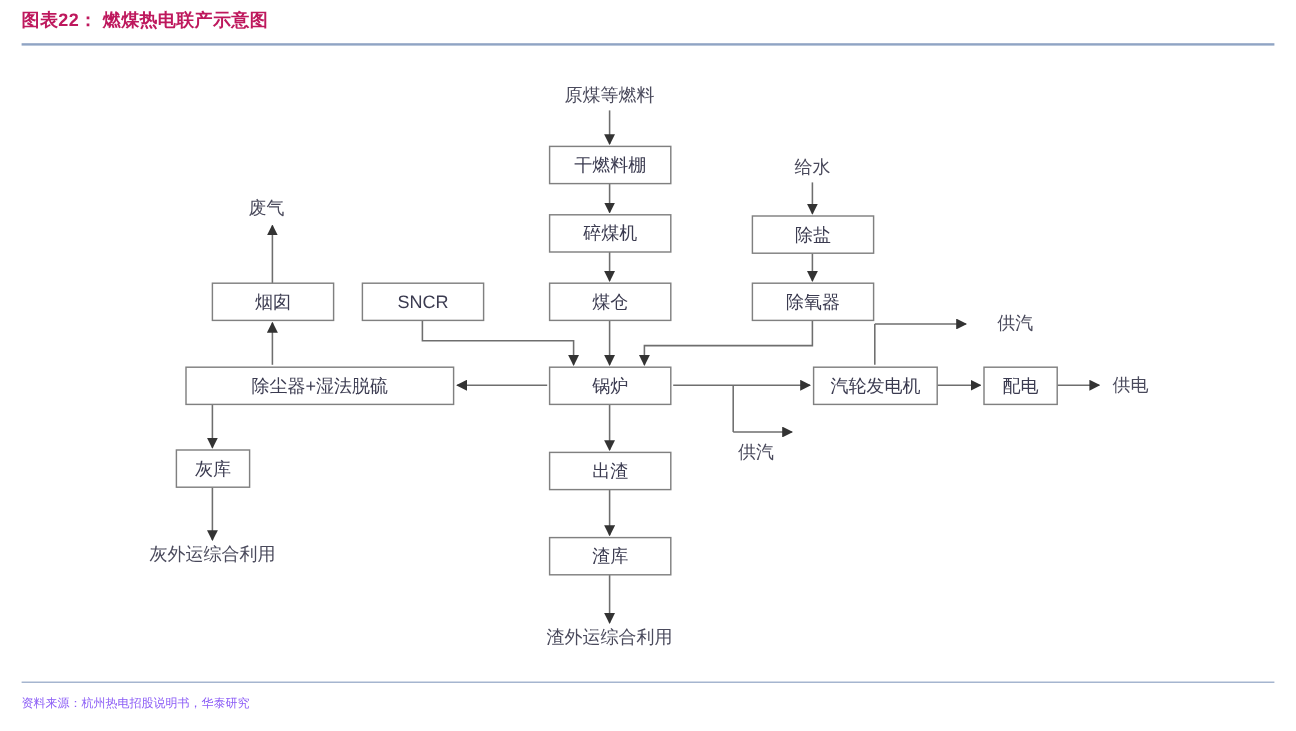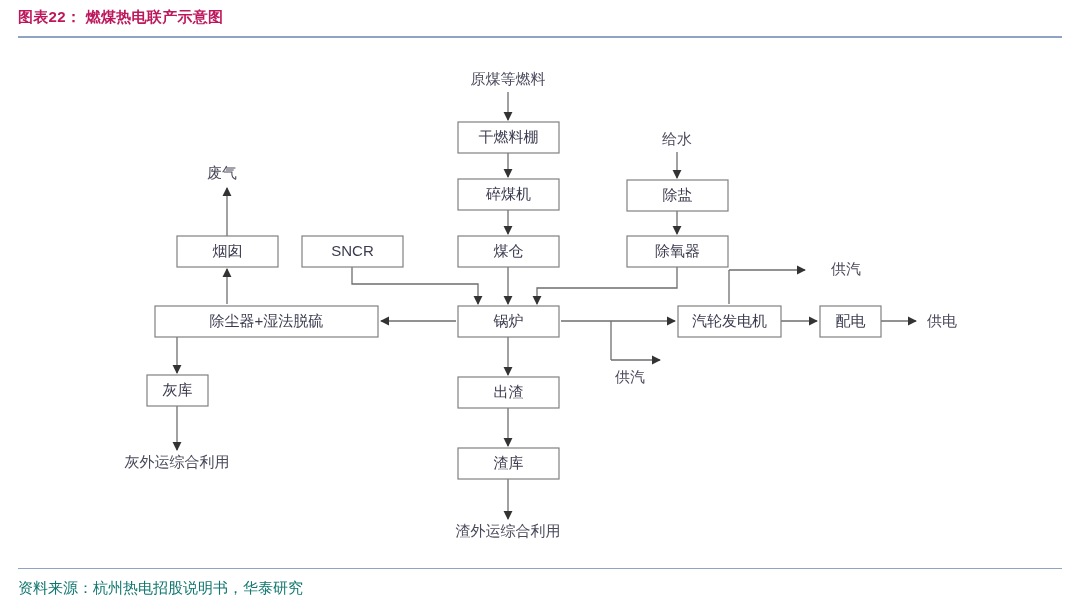--- a/index.html
+++ b/index.html
@@ -43,22 +43,22 @@
     left: 18px;
     top: 568px;
     width: 1044px;
     height: 1px;
     background: #8fa4c4;
   }
   .source-text {
     position: absolute;
     left: 18px;
     top: 579px;
-    font-size: 15px;
-    color: #0f766e;
+    font-size: 10px;
+    color: #8b5cf6;
     white-space: nowrap;
   }
   .chart-area {
     position: absolute;
     left: 0;
     top: 40px;
     width: 1080px;
     height: 525px;
     text-decoration: underline;
   }

